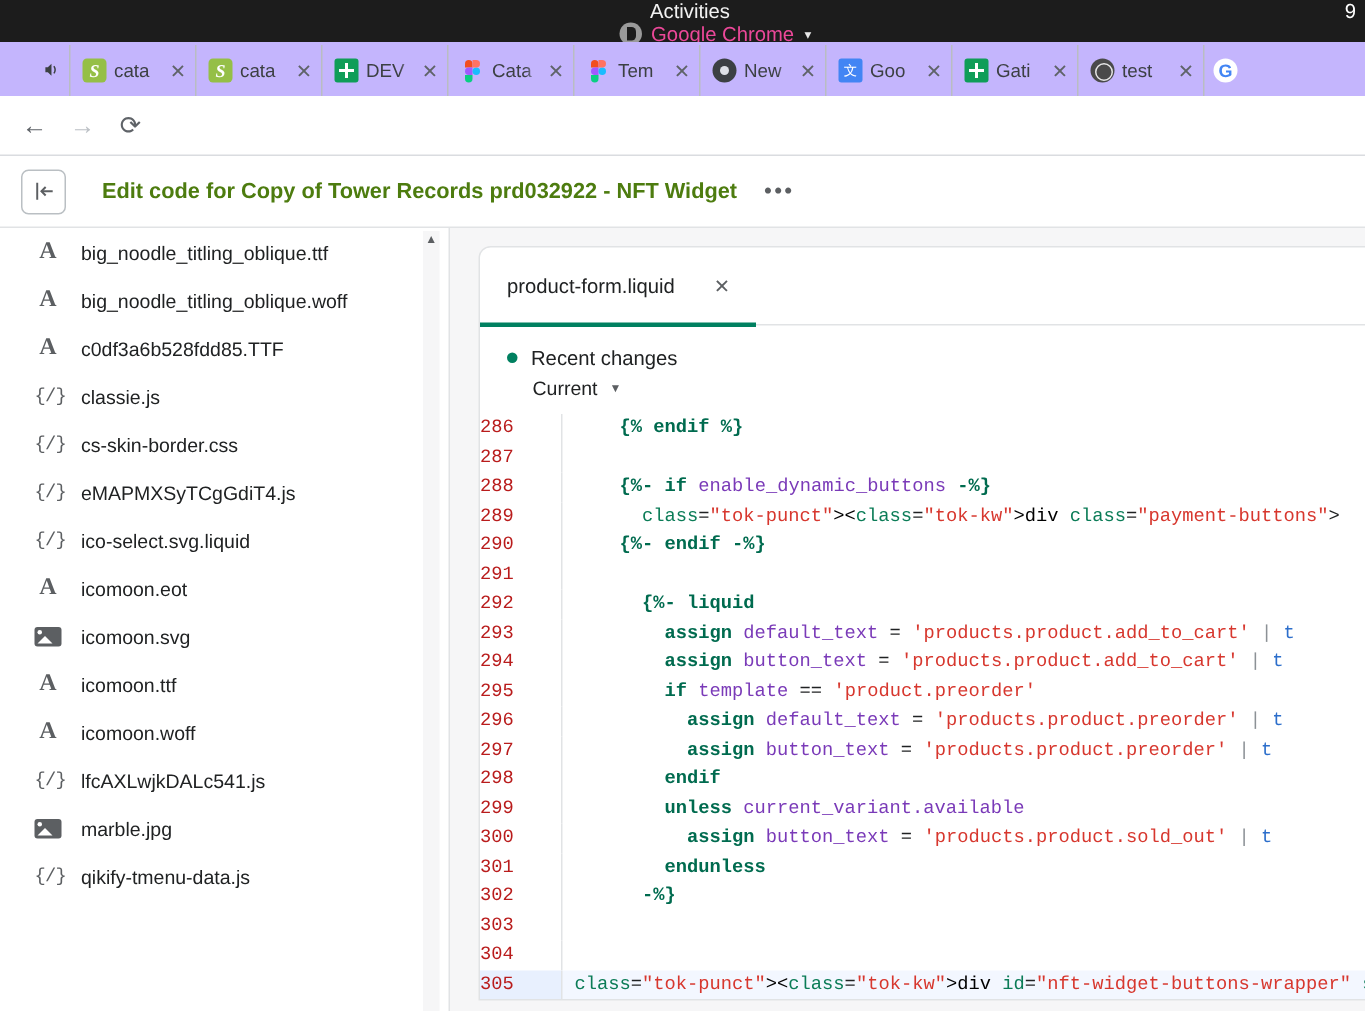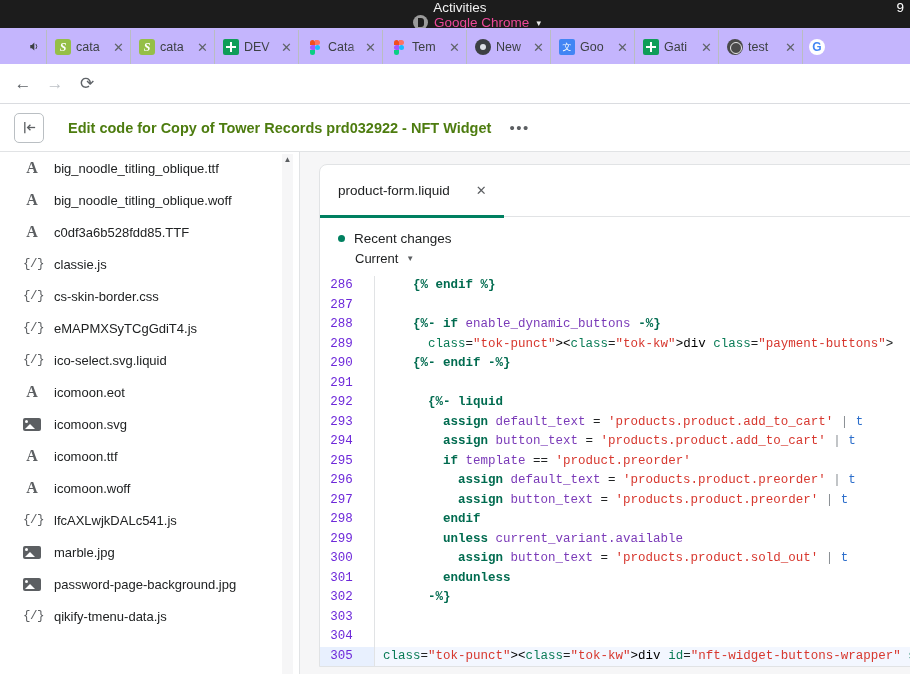--- a/index.html
+++ b/index.html
@@ -189,22 +189,22 @@
 
   
   .code{
     font-family:"Liberation Mono", monospace;
     font-size:12.5px; line-height:19.5px; white-space:pre;
   }
   .code-row{ display:flex; height:19.5px; }
   .code-row.active .ln{ background:#e8f0fe; }
   .code-row.active .src{ background:#f3f7ff; }
   .ln{
-    width:54px; flex:0 0 54px; text-align:center; padding-right:11px;
-    color:#6d28d9; background:#fff;
+    width:54px; flex:0 0 54px; text-align:left; padding-right:11px;
+    color:#b91c1c; background:#fff;
   }
   .src{ flex:1 1 auto; padding-left:8px; border-left:1px solid #e1e3e5; }
   .tok-kw{ color:#006b4f; font-weight:bold; }
   .tok-var{ color:#7a3ab8; }
   .tok-str{ color:#d7372e; }
   .tok-punct{ color:#202223; }
   .tok-attr{ color:#0b7c57; }
   .tok-pipe{ color:#8c9196; }
   .tok-filter{ color:#2c6ecb; }
 </style>
@@ -351,24 +351,20 @@
         </div>
         <div class="file-row">
           <span class="fi fi-code">{/}</span>
           <span class="file-name">lfcAXLwjkDALc541.js</span>
         </div>
         <div class="file-row">
           <span class="fi fi-img"></span>
           <span class="file-name">marble.jpg</span>
         </div>
         <div class="file-row">
-          <span class="fi fi-img"></span>
-          <span class="file-name">password-page-background.jpg</span>
-        </div>
-        <div class="file-row">
           <span class="fi fi-code">{/}</span>
           <span class="file-name">qikify-tmenu-data.js</span>
         </div>
       </div>
     <div class="sb-track"></div>
     <div class="sb-up">▲</div>
   </div>
 
   <div class="editor-pane">
     <div class="editor-card">

